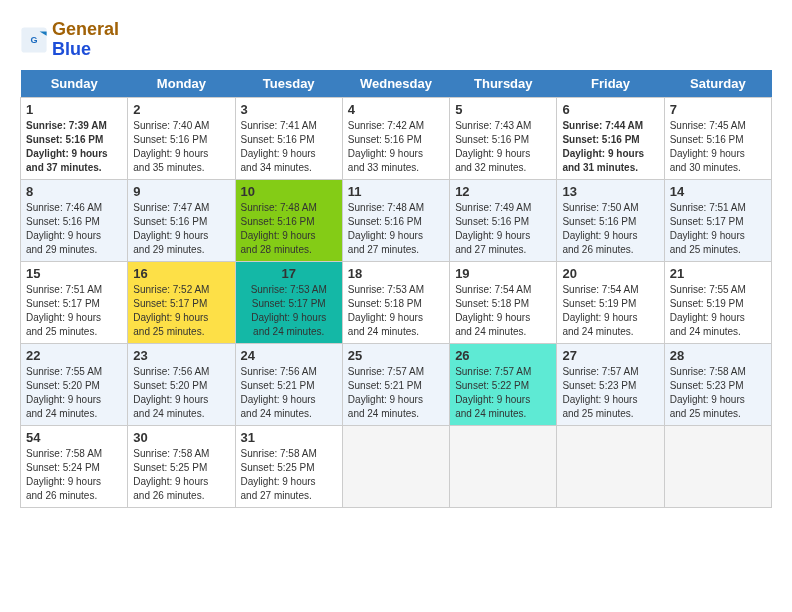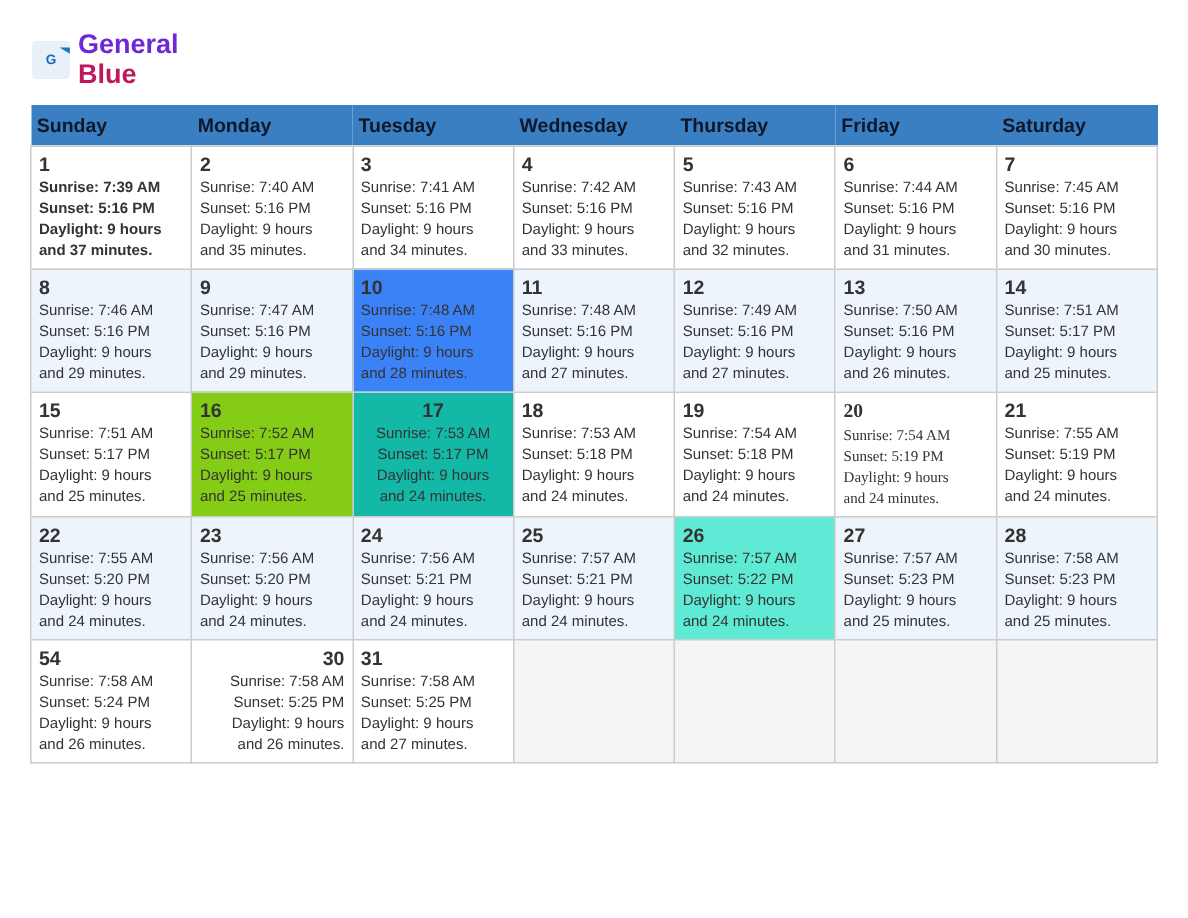--- a/index.html
+++ b/index.html
@@ -21,21 +21,21 @@
       align-items: center;
       gap: 4px;
     }
     .logo-text {
       font-size: 18px;
       font-weight: bold;
       color: #333;
       line-height: 1.1;
     }
     .logo-text span {
-      color: #6d28d9;
+      color: #a16207;
     }
     .logo-icon {
       width: 28px;
       height: 28px;
     }
     .title-area {
       text-align: right;
     }
     .month-title {
       font-size: 32px;
@@ -46,23 +46,23 @@
       font-size: 14px;
       color: #555;
     }
     table {
       width: 100%;
       border-collapse: collapse;
       table-layout: fixed;
     }
     th {
       background-color: #3a7fc1;
-      color: #0f172a;
+      color: #ffffff;
       padding: 6px 4px;
-      text-align: left;
+      text-align: center;
       font-size: 13px;
       font-weight: bold;
     }
     td {
       border: 1px solid #ccc;
       vertical-align: top;
       padding: 4px 5px;
       font-size: 10.5px;
       color: #333;
       height: 80px;
@@ -95,21 +95,21 @@
 <div class="header-area">
   <div class="logo">
     <svg class="logo-icon" viewBox="0 0 40 40">
       <rect x="2" y="2" width="36" height="36" rx="4" fill="#e8f0f8"></rect>
       <text x="20" y="24" text-anchor="middle" font-size="13" font-weight="bold" fill="#1a6abf">G</text>
       <polygon points="28,8 38,14 38,8" fill="#1a7abf"></polygon>
     </svg>
     <div>
       <div class="logo-text">
         <span>General</span><br>
-        <span style="color:#be185d;">Blue</span>
+        <span style="color:#1d4ed8;">Blue</span>
       </div>
     </div>
   </div>
   <div class="title-area">
     <div class="month-title"></div>
     <div class="location"></div>
   </div>
 </div>
 
 <table>
@@ -156,21 +156,21 @@
         </td>
         <td style="background: rgb(255, 255, 255);">
           <span class="day-num">5</span>
           <div class="day-info" style="white-space: pre-line;">Sunrise: 7:43 AM
 Sunset: 5:16 PM
 Daylight: 9 hours
 and 32 minutes.</div>
         </td>
         <td style="background: rgb(255, 255, 255);">
           <span class="day-num">6</span>
-          <div class="day-info" style="white-space: pre-line;">Sunrise: 7:44 AM
+          <div class="day-info" style="white-space: pre-line; font-weight: bold;">Sunrise: 7:44 AM
 Sunset: 5:16 PM
 Daylight: 9 hours
 and 31 minutes.</div>
         </td>
         <td style="background: rgb(255, 255, 255);">
           <span class="day-num">7</span>
           <div class="day-info" style="white-space: pre-line;">Sunrise: 7:45 AM
 Sunset: 5:16 PM
 Daylight: 9 hours
 and 30 minutes.</div>
@@ -184,21 +184,21 @@
 Daylight: 9 hours
 and 29 minutes.</div>
         </td>
         <td style="background: rgb(238, 244, 251);">
           <span class="day-num">9</span>
           <div class="day-info" style="white-space: pre-line;">Sunrise: 7:47 AM
 Sunset: 5:16 PM
 Daylight: 9 hours
 and 29 minutes.</div>
         </td>
-        <td style="background: #3b82f6;">
+        <td style="background: #84cc16;">
           <span class="day-num">10</span>
           <div class="day-info" style="white-space: pre-line;">Sunrise: 7:48 AM
 Sunset: 5:16 PM
 Daylight: 9 hours
 and 28 minutes.</div>
         </td>
         <td style="background: rgb(238, 244, 251); margin-left: 28px;">
           <span class="day-num">11</span>
           <div class="day-info" style="white-space: pre-line;">Sunrise: 7:48 AM
 Sunset: 5:16 PM
@@ -228,21 +228,21 @@
         </td>
       </tr>
       <tr>
         <td style="background: rgb(255, 255, 255);">
           <span class="day-num">15</span>
           <div class="day-info" style="white-space: pre-line;">Sunrise: 7:51 AM
 Sunset: 5:17 PM
 Daylight: 9 hours
 and 25 minutes.</div>
         </td>
-        <td style="background: #84cc16; margin-top: 36px;">
+        <td style="background: #fde047; margin-top: 36px;">
           <span class="day-num">16</span>
           <div class="day-info" style="white-space: pre-line;">Sunrise: 7:52 AM
 Sunset: 5:17 PM
 Daylight: 9 hours
 and 25 minutes.</div>
         </td>
         <td style="background: #14b8a6; text-align: center;">
           <span class="day-num">17</span>
           <div class="day-info" style="white-space: pre-line;">Sunrise: 7:53 AM
 Sunset: 5:17 PM
@@ -256,21 +256,21 @@
 Daylight: 9 hours
 and 24 minutes.</div>
         </td>
         <td style="background: rgb(255, 255, 255);">
           <span class="day-num">19</span>
           <div class="day-info" style="white-space: pre-line;">Sunrise: 7:54 AM
 Sunset: 5:18 PM
 Daylight: 9 hours
 and 24 minutes.</div>
         </td>
-        <td style="background: rgb(255, 255, 255); font-family: Liberation Serif, serif;">
+        <td style="background: rgb(255, 255, 255);">
           <span class="day-num">20</span>
           <div class="day-info" style="white-space: pre-line;">Sunrise: 7:54 AM
 Sunset: 5:19 PM
 Daylight: 9 hours
 and 24 minutes.</div>
         </td>
         <td style="background: rgb(255, 255, 255);">
           <span class="day-num">21</span>
           <div class="day-info" style="white-space: pre-line;">Sunrise: 7:55 AM
 Sunset: 5:19 PM
@@ -330,21 +330,21 @@
         </td>
       </tr>
       <tr>
         <td style="background: rgb(255, 255, 255);">
           <span class="day-num">54</span>
           <div class="day-info" style="white-space: pre-line;">Sunrise: 7:58 AM
 Sunset: 5:24 PM
 Daylight: 9 hours
 and 26 minutes.</div>
         </td>
-        <td style="background: rgb(255, 255, 255); text-align: right;">
+        <td style="background: rgb(255, 255, 255);">
           <span class="day-num">30</span>
           <div class="day-info" style="white-space: pre-line;">Sunrise: 7:58 AM
 Sunset: 5:25 PM
 Daylight: 9 hours
 and 26 minutes.</div>
         </td>
         <td style="background: rgb(255, 255, 255);">
           <span class="day-num">31</span>
           <div class="day-info" style="white-space: pre-line;">Sunrise: 7:58 AM
 Sunset: 5:25 PM

